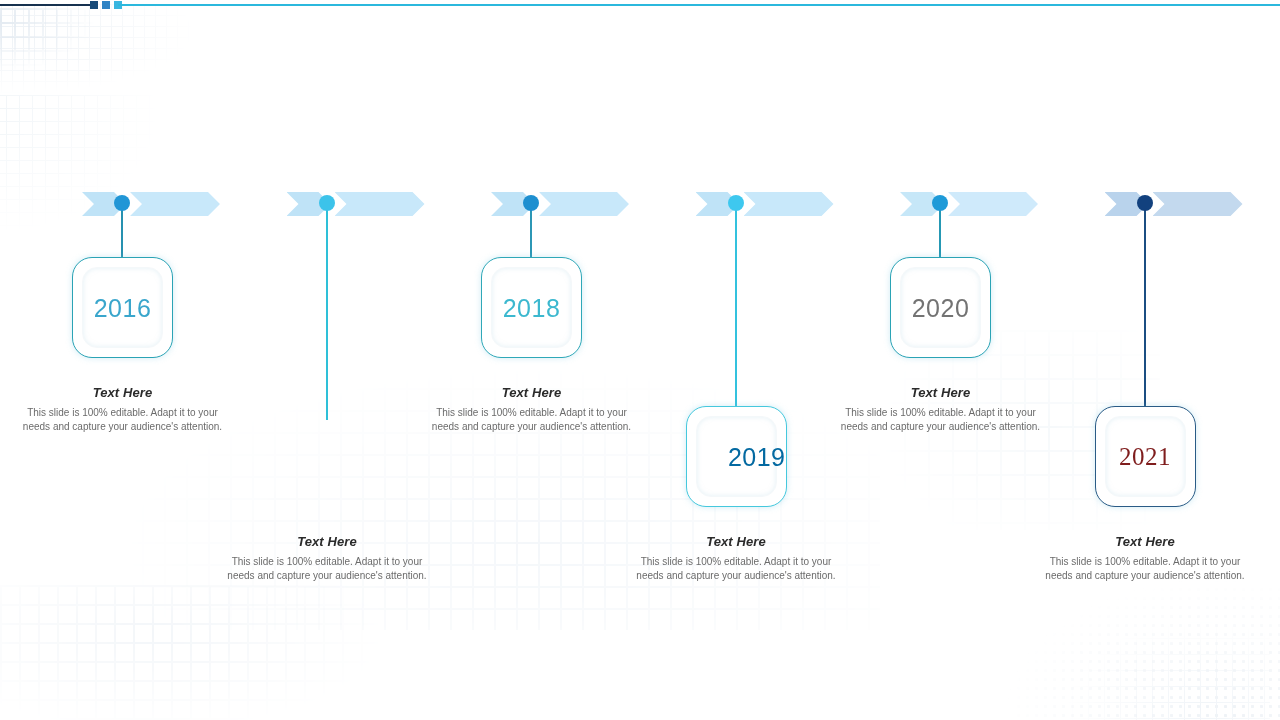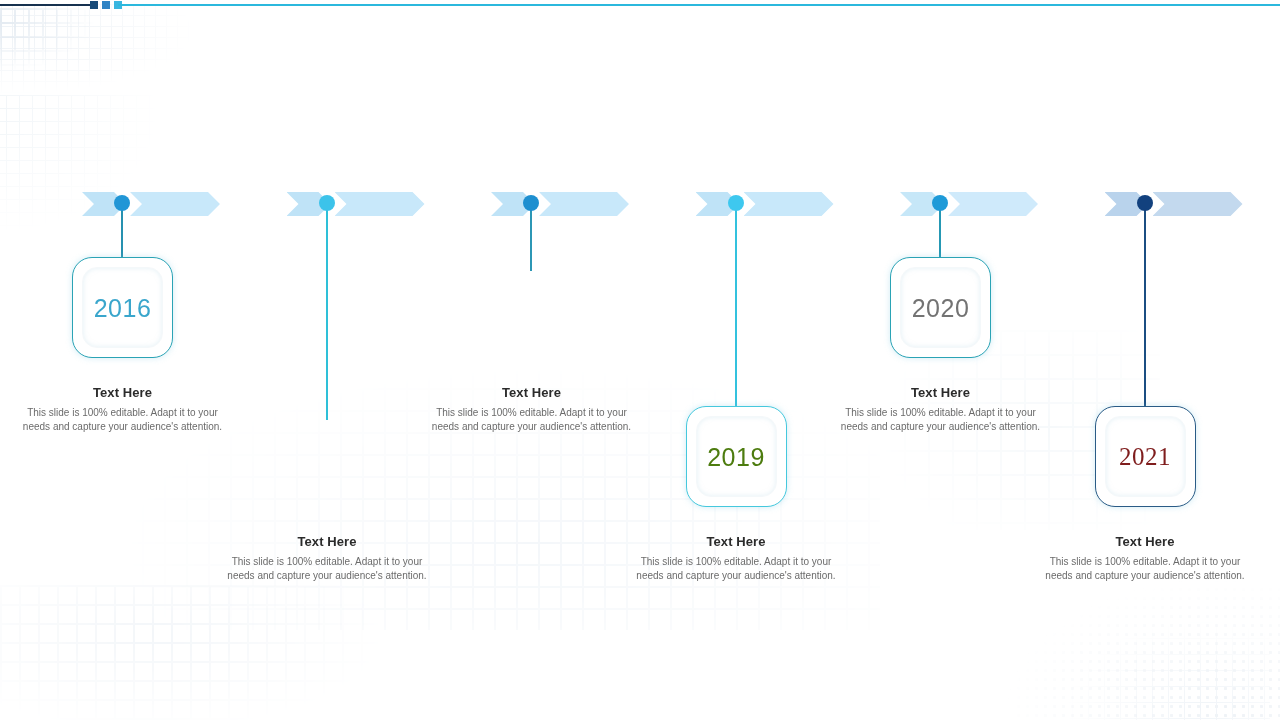--- a/index.html
+++ b/index.html
@@ -239,20 +239,21 @@
     width: 205px;
     left: -52px;
     text-align: center;
   }
   .txt-head {
     font-size: 13px;
     font-weight: bold;
     color: #2b2b2b;
     letter-spacing: 0.1px;
     margin-bottom: 6px;
+    font-style: italic;
   }
   .txt-body {
     font-size: 10px;
     line-height: 14.3px;
     color: #6b6b6b;
   }
 </style>
 </head>
 <body>
 
@@ -305,35 +306,39 @@
           <div class="txt-body">This slide is 100% editable. Adapt it to your needs and capture your audience's attention.</div>
         </div>
       </div>
       <div class="node" style="left: 481px;">
         <div class="chev-row">
           <div class="chev chev-small" style="background: rgb(191, 227, 247);"></div>
           <div class="chev chev-big" style="background: rgb(200, 232, 250);"></div>
         </div>
         <div class="connector" style="background: rgb(44, 151, 181); top: 203px; height: 68px;"></div>
         <div class="dot" style="background: rgb(30, 143, 208);"></div>
+        <div class="card" style="top: 257px; border-color: rgb(47, 168, 184);">
+          <div class="card-inner"></div>
+          <div class="year" style="color: rgb(60, 184, 207);">2018</div>
+        </div>
         <div class="txt-block" style="top: 385px;">
           <div class="txt-head">Text Here</div>
           <div class="txt-body">This slide is 100% editable. Adapt it to your needs and capture your audience's attention.</div>
         </div>
       </div>
       <div class="node" style="left: 685.5px;">
         <div class="chev-row">
           <div class="chev chev-small" style="background: rgb(191, 227, 247);"></div>
           <div class="chev chev-big" style="background: rgb(200, 232, 250);"></div>
         </div>
         <div class="connector" style="background: rgb(51, 194, 222); top: 203px; height: 217px;"></div>
         <div class="dot" style="background: rgb(62, 200, 239);"></div>
         <div class="card" style="top: 406px; border-color: rgb(69, 200, 221);">
           <div class="card-inner"></div>
-          <div class="year" style="color: #4d7c0f;">2019</div>
+          <div class="year" style="color: #0369a1; text-align: right;">2019</div>
         </div>
         <div class="txt-block" style="top: 534px;">
           <div class="txt-head">Text Here</div>
           <div class="txt-body">This slide is 100% editable. Adapt it to your needs and capture your audience's attention.</div>
         </div>
       </div>
       <div class="node" style="left: 890px;">
         <div class="chev-row">
           <div class="chev chev-small" style="background: rgb(198, 231, 248);"></div>
           <div class="chev chev-big" style="background: rgb(207, 234, 251);"></div>

